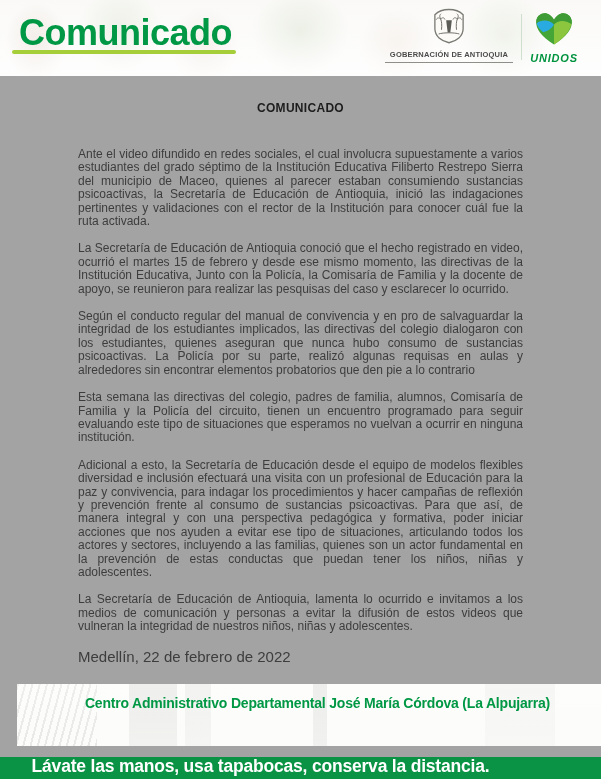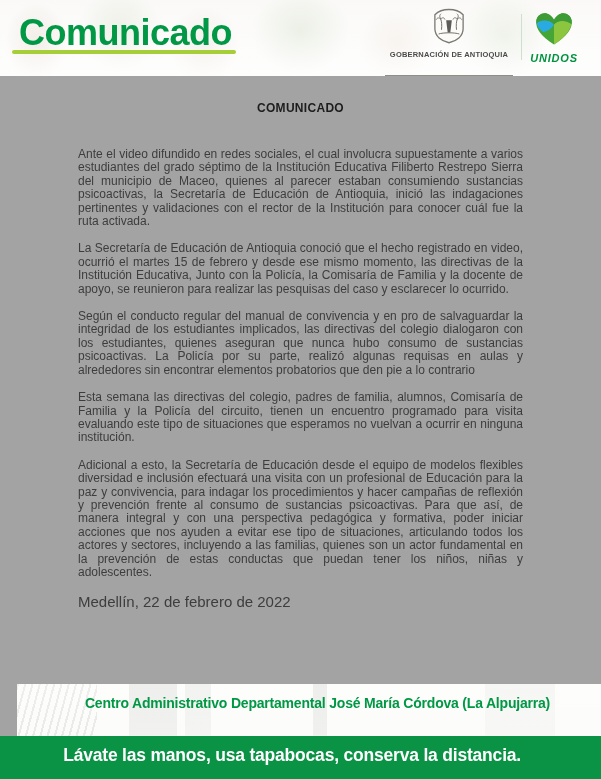--- a/index.html
+++ b/index.html
@@ -26,21 +26,21 @@
     font-size: 36px; font-weight: bold; letter-spacing: -0.5px;
     color: #009845;
   }
   .brand-underline {
     position: absolute; left: 12px; top: 50px; width: 224px; height: 4px;
     background: #A6CE39; border-radius: 2px;
   }
   .gov-logo-block { position: absolute; left: 385px; top: 8px; width: 128px; text-align: center; }
   .gov-crest { display: inline-block; }
   .gov-label {
-    display: block; margin-top: 2px; padding-bottom: 16px;
+    display: block; margin-top: 2px; padding-bottom: 3px;
     font-size: 7.5px; font-weight: bold; letter-spacing: 0.2px; color: #4B4B4B;
     border-bottom: 1px solid #8f8f8a; white-space: nowrap;
   }
   .logo-divider { position: absolute; left: 521px; top: 14px; width: 1px; height: 46px; background: #cfe0cf; }
   .unidos-block { position: absolute; left: 529px; top: 10px; width: 50px; text-align: center; font-style: italic; }
   .unidos-label {
     display: block; margin-top: 1px;
     font-size: 11px; font-weight: bold; letter-spacing: 0.8px; color: #00933F;
   }
 
@@ -77,23 +77,23 @@
   .footer-line1 {
     font-size: 14px; font-weight: bold; color: #009845;
     letter-spacing: -0.2px; white-space: nowrap;
   }
   .footer-line2 {
     margin-top: 3px;
     font-size: 13.5px; font-weight: bold; color: #009845;
     letter-spacing: -0.1px; white-space: nowrap;
   }
   .bottom-banner {
-    position: absolute; left: 0; bottom: 0; width: 601px; height: 43px;
+    position: absolute; left: 0; bottom: 0; width: 601px; height: 22px;
     background: #0A9245;
-    display: flex; align-items: center; justify-content: flex-end;
+    display: flex; align-items: center; justify-content: center;
     padding-right: 80px; padding-bottom: 4px;
   }
   .banner-text {
     font-size: 17.5px; font-weight: bold; color: #ffffff;
     letter-spacing: -0.2px; white-space: nowrap;
   }
 </style>
 </head>
 <body>
 
@@ -132,22 +132,23 @@
       <span class="unidos-label">UNIDOS</span>
     </div>
   </div>
 
   <div class="doc-body">
     <h2 class="doc-title">COMUNICADO</h2>
     <div class="doc-paragraphs">
       <p>Ante el video difundido en redes sociales, el cual involucra supuestamente a varios estudiantes  del grado séptimo de la Institución Educativa Filiberto Restrepo Sierra del municipio de Maceo, quienes al parecer estaban consumiendo sustancias psicoactivas, la Secretaría de Educación de Antioquia, inició las indagaciones pertinentes y validaciones con el rector de la Institución para conocer cuál fue la ruta activada.</p>
       <p>La Secretaría de Educación de Antioquia conoció que el hecho registrado en video, ocurrió el martes 15 de febrero y desde ese mismo momento, las directivas de la Institución Educativa, Junto con la Policía, la Comisaría de Familia y la docente de apoyo, se reunieron para realizar las pesquisas del caso y esclarecer lo ocurrido.</p>
       <p>Según el conducto regular del manual de convivencia y en pro de salvaguardar la integridad de los estudiantes implicados, las directivas del colegio dialogaron con los estudiantes, quienes aseguran que nunca hubo consumo de sustancias psicoactivas. La Policía por su parte, realizó algunas requisas en aulas y alrededores sin encontrar elementos probatorios que den pie a lo contrario</p>
-      <p>Esta semana las directivas del colegio, padres de familia, alumnos, Comisaría de Familia y la Policía del circuito, tienen un encuentro programado para visita evaluando este tipo de situaciones que esperamos no vuelvan a ocurrir en ninguna institución.</p>
+      <p>Esta semana las directivas del colegio, padres de familia, alumnos, Comisaría de Familia y la Policía del circuito, tienen un encuentro programado para seguir evaluando este tipo de situaciones que esperamos no vuelvan a ocurrir en ninguna institución.</p>
       <p>Adicional a esto, la Secretaría de Educación desde el equipo de modelos flexibles diversidad e inclusión efectuará una visita con un profesional de Educación para la paz y convivencia, para indagar los procedimientos y hacer campañas de reflexión y prevención frente al consumo de sustancias psicoactivas. Para que así, de manera integral y con una perspectiva pedagógica  y formativa, poder iniciar acciones que nos ayuden a evitar ese tipo de situaciones, articulando todos los actores y sectores, incluyendo a las familias, quienes son un actor fundamental en la prevención de estas conductas que puedan tener los niños, niñas y adolescentes.</p>
+      <p>La Secretaría de Educación de Antioquia, lamenta lo ocurrido e invitamos a los medios de comunicación y personas a evitar la difusión de estos videos que vulneran la integridad de nuestros niños, niñas y adolescentes.</p>
     </div>
     <p class="dateline">Medellín, 22 de febrero de 2022</p>
   </div>
 
   <div class="footer-address">
     <div class="footer-line1">Centro Administrativo Departamental José María Córdova (La Alpujarra)</div>
   </div>
 
   <div class="bottom-banner">
     <span class="banner-text">Lávate las manos, usa tapabocas, conserva la distancia.</span>

